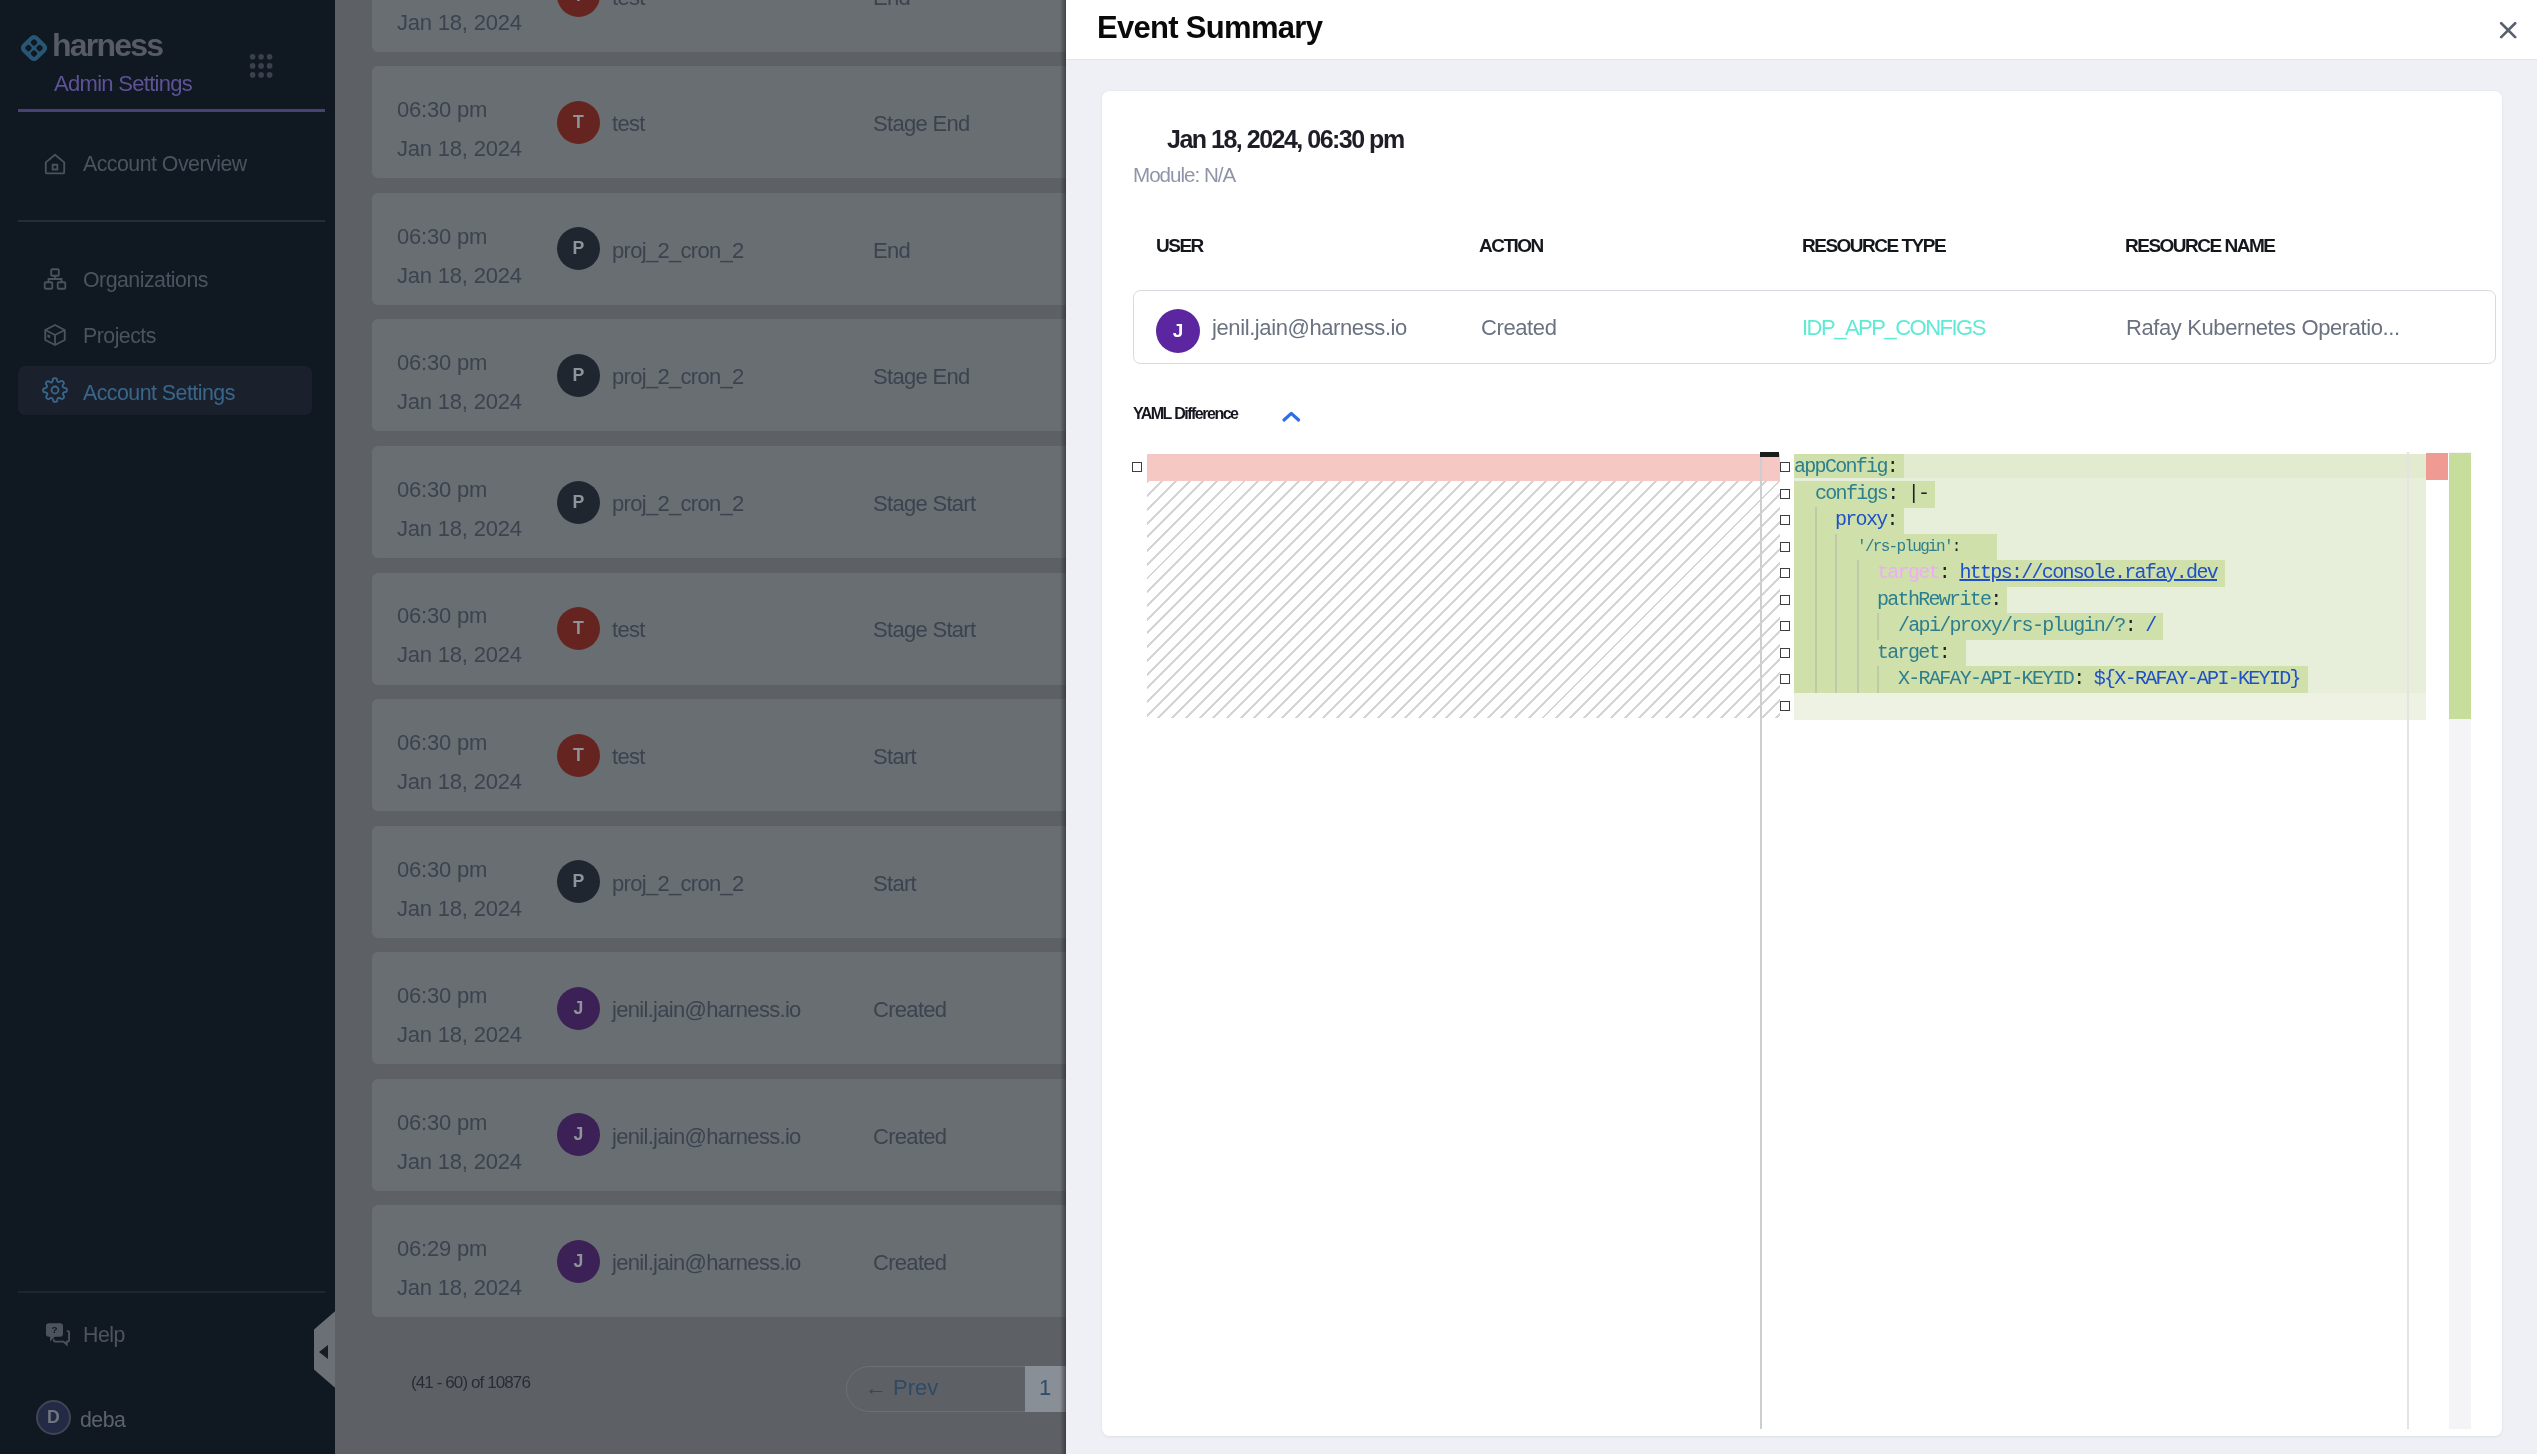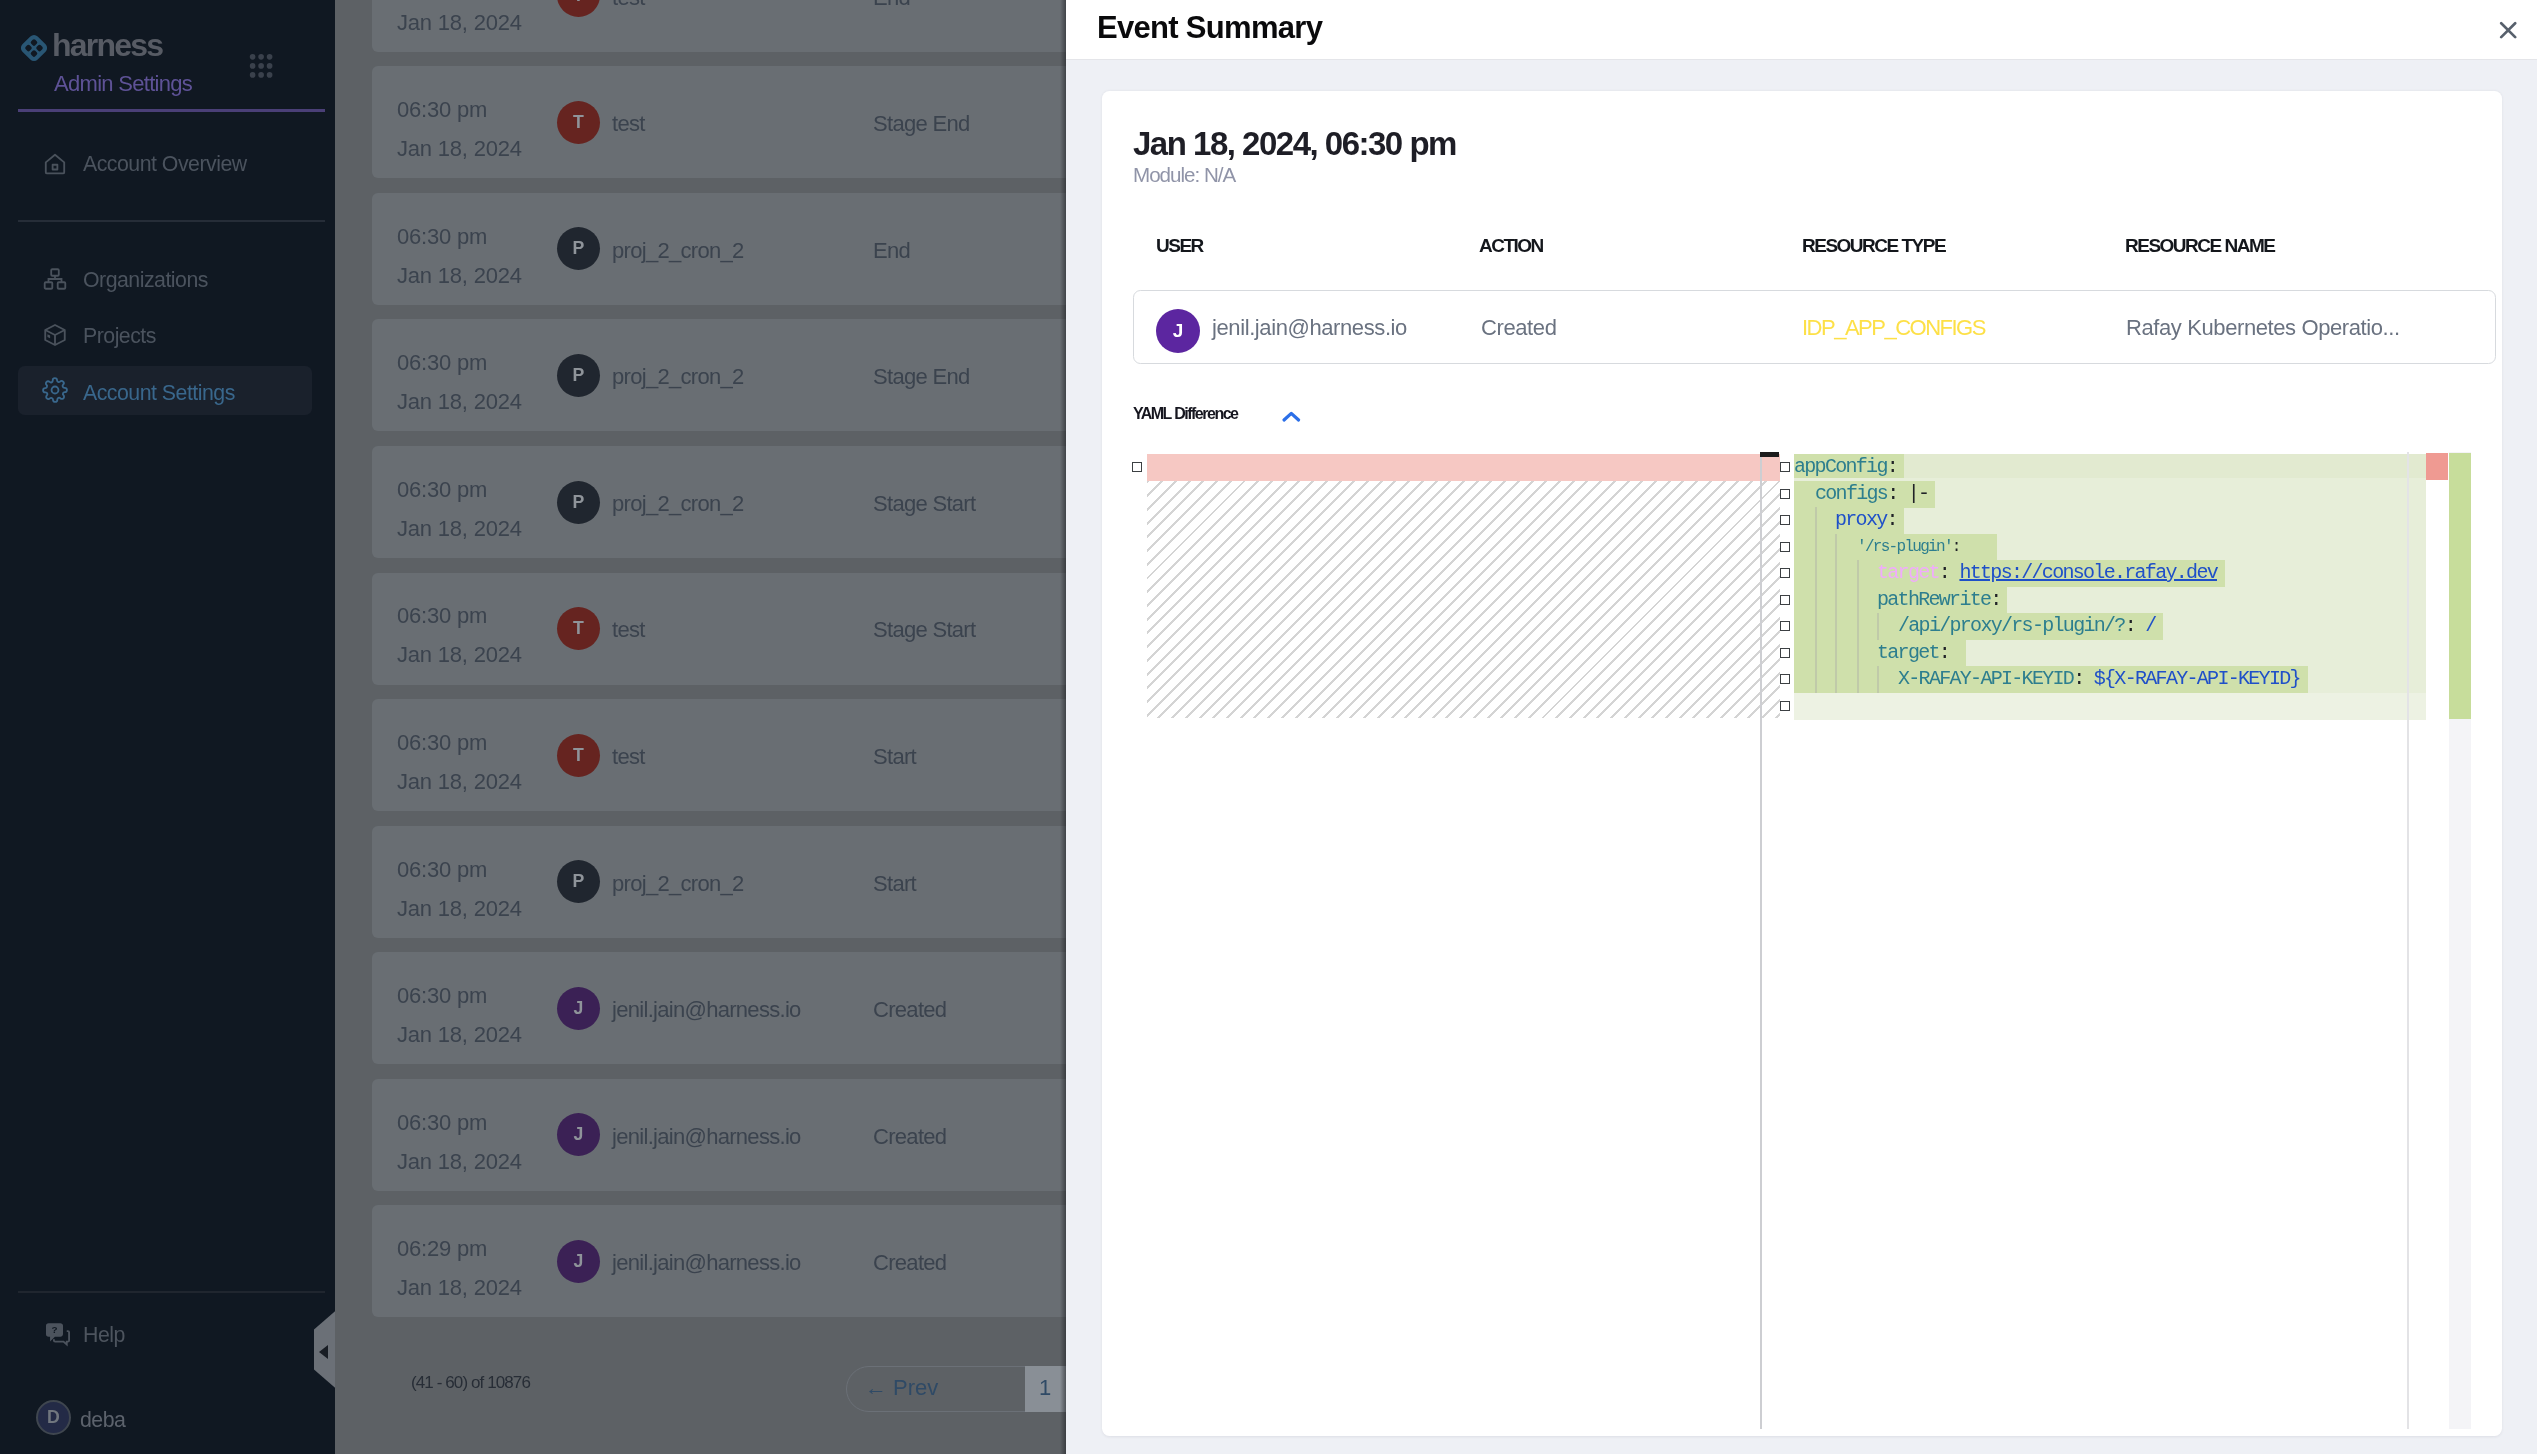--- a/index.html
+++ b/index.html
@@ -140,31 +140,31 @@
 <div class="a" style="left:865px;top:1375px;font-size:22px;color:#2f4a66;">← Prev</div>
 <div class="a" style="left:1039px;top:1375px;font-size:22px;color:#2f4a66;">1</div>
 <div class="a" style="left:1060px;top:0;width:5.9px;height:1454px;background:linear-gradient(to right, rgba(30,32,36,0), rgba(30,32,36,0.55));"></div>
 <div class="a" style="left:1066px;top:0;width:1472px;height:1454px;background:#eef0f5;"></div>
 <div class="a" style="left:1066px;top:0;width:1472px;height:60px;background:#ffffff;border-bottom:1.5px solid #e4e5e9;"></div>
 <div class="a" style="left:1097px;top:10.3px;font-size:31px;font-weight:bold;color:#0a0a0c;letter-spacing:-0.7px;">Event Summary</div>
 <svg class="a" style="left:2499px;top:21.3px;" width="18.4" height="18.4" viewBox="0 0 25 25">
 <path d="M3 3 L22 22 M22 3 L3 22" stroke="#57606c" stroke-width="3.6" stroke-linecap="round"></path>
   </svg>
 <div class="a" style="left:1102px;top:91px;width:1400px;height:1345px;background:#fff;border-radius:7.4px;box-shadow:0 0.7px 2.9px rgba(40,41,61,0.08);"></div>
-<div class="a" style="left:1133px;top:125px;font-size:33px;font-weight:bold;color:#1e1e26;letter-spacing:-1.5px;">Jan 18, 2024, 06:30 pm</div>
+<div class="a" style="left:1167px;top:125px;font-size:25px;font-weight:bold;color:#1e1e26;letter-spacing:-1.5px;">Jan 18, 2024, 06:30 pm</div>
 <div class="a" style="left:1133px;top:163px;font-size:20.6px;color:#9094a8;letter-spacing:-1px;">Module: N/A</div>
 <div class="a" style="left:1156px;top:235px;font-size:19px;font-weight:bold;color:#14171c;letter-spacing:-1.5px;">USER</div>
 <div class="a" style="left:1479px;top:235px;font-size:19px;font-weight:bold;color:#14171c;letter-spacing:-1.5px;">ACTION</div>
 <div class="a" style="left:1802px;top:235px;font-size:19px;font-weight:bold;color:#14171c;letter-spacing:-1.5px;">RESOURCE TYPE</div>
 <div class="a" style="left:2125px;top:235px;font-size:19px;font-weight:bold;color:#14171c;letter-spacing:-1.5px;">RESOURCE NAME</div>
 <div class="a" style="left:1133px;top:290px;width:1363px;height:74px;border:1.5px solid #d7dade;border-radius:7.4px;"></div>
 <div class="a" style="left:1156px;top:309px;width:44px;height:44px;border-radius:50%;background:#5c26a0;text-align:center;line-height:44px;font-size:19px;font-weight:bold;color:#fff;">J</div>
 <div class="a" style="left:1212px;top:315px;font-size:22px;color:#6a7280;letter-spacing:-0.4px;">jenil.jain@harness.io</div>
 <div class="a" style="left:1481px;top:315px;font-size:22px;color:#6a7280;letter-spacing:-0.4px;">Created</div>
-<div class="a" style="left:1802px;top:315px;font-size:22px;color:#fde047;letter-spacing:-1.5px;">IDP_APP_CONFIGS</div>
+<div class="a" style="left:1802px;top:315px;font-size:22px;color:#5eead4;letter-spacing:-1.5px;">IDP_APP_CONFIGS</div>
 <div class="a" style="left:2126px;top:315px;font-size:22px;color:#6a7280;letter-spacing:-0.4px;">Rafay Kubernetes Operatio...</div>
 <div class="a" style="left:1133px;top:405px;font-size:16px;font-weight:bold;color:#16161f;letter-spacing:-1.5px;word-spacing:0.7px;">YAML Difference</div>
 <svg class="a" style="left:1281px;top:409px;" width="20.6" height="16" viewBox="0 0 28 22">
 <path d="M4 15 L14 6 L24 15" stroke="#2c6fe8" stroke-width="4.5" fill="none" stroke-linecap="round" stroke-linejoin="round"></path>
   </svg>
 <div class="a" style="left:1147px;top:454px;width:633px;height:26.5px;background:#f6c8c3;"></div>
 <div class="a" style="left:1147px;top:481px;width:633px;height:237px;background:#fff;
 background-image:repeating-linear-gradient(135deg, #d4d4d4 0 2.1px, transparent 2.1px 9.7px);"></div>
 <div class="a" style="left:1132px;top:462px;width:9.6px;height:9.6px;border:1.8px solid #3c4043;background:#fff;"></div>
 <div class="a" style="left:1760px;top:452px;width:1.5px;height:977px;background:#cdced2;"></div>

